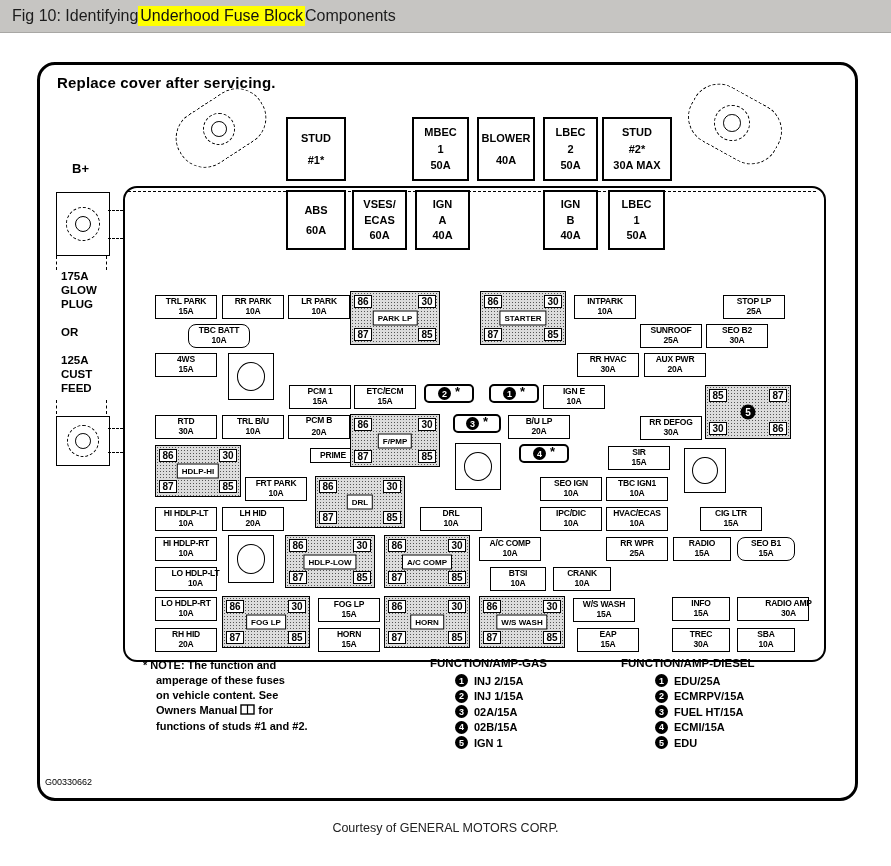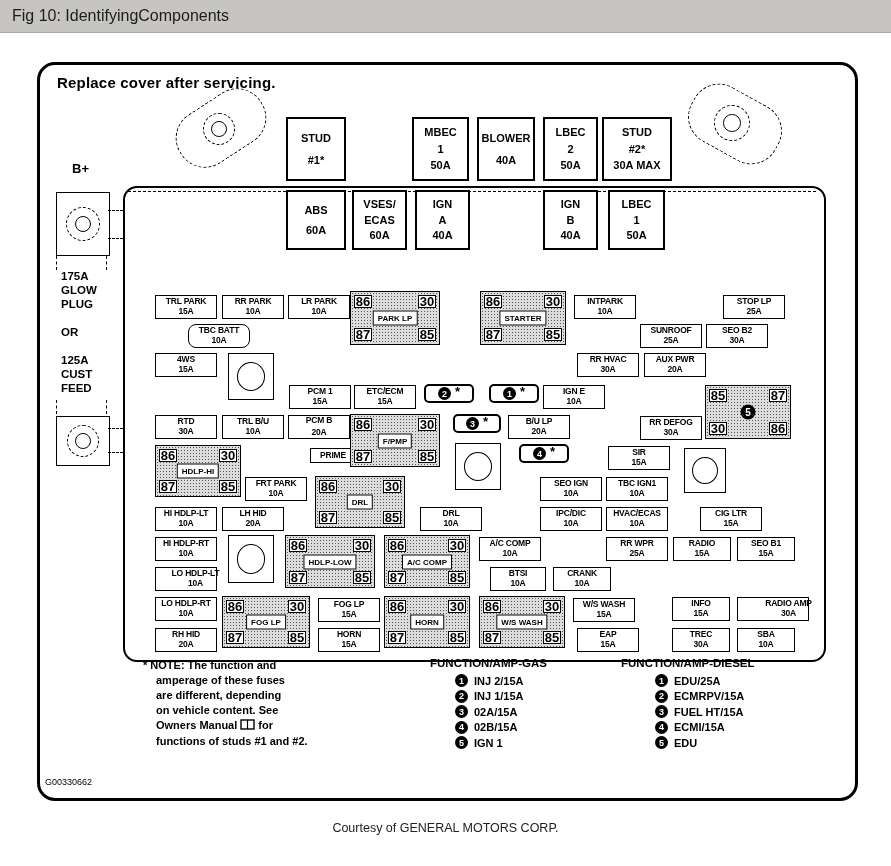--- a/index.html
+++ b/index.html
@@ -42,21 +42,21 @@
   #fuse-layer > div{position:absolute;}
   .bigfuse{border:2px solid #000;background:#fff;display:flex;flex-direction:column;
            align-items:center;justify-content:space-evenly;padding:3px 0;box-sizing:border-box;}
   .bf-line{font-size:11px;font-weight:bold;line-height:1.1;white-space:nowrap;}
   .fuse{border:1.5px solid #000;background:#fff;display:flex;flex-direction:column;
         align-items:center;justify-content:center;box-sizing:border-box;line-height:1.12;}
   .fuse-label,.fuse-amp{font-size:8.5px;font-weight:bold;white-space:nowrap;letter-spacing:-.2px;}
   .relay{border:1.5px solid #000;background-color:#dcdcdc;box-sizing:border-box;
          background-image:radial-gradient(#555 .7px,transparent .8px);background-size:3px 3px;}
   .pin{position:absolute;width:16px;height:11px;border:1px solid #000;background:#fff;
-       font-size:13px;font-weight:bold;display:flex;align-items:center;justify-content:center;}
+       font-size:10px;font-weight:bold;display:flex;align-items:center;justify-content:center;}
   .pin-tl{left:3px;top:3px;}.pin-tr{right:3px;top:3px;}.pin-bl{left:3px;bottom:3px;}.pin-br{right:3px;bottom:3px;}
   .relay-label{position:absolute;left:50%;top:50%;transform:translate(-50%,-50%);border:1px solid #000;
                background:#fff;font-size:8px;font-weight:bold;padding:2px 4px;white-space:nowrap;}
   .badge{display:flex;align-items:center;justify-content:center;flex:none;background:#000;color:#fff;
          border-radius:50%;width:13px;height:13px;font-size:9px;font-weight:bold;}
   .relay-badge{position:absolute;left:50%;top:50%;transform:translate(-50%,-50%);width:15px;height:15px;font-size:10px;}
   .socket{border:1.5px solid #000;background:#fff;display:flex;align-items:center;justify-content:center;box-sizing:border-box;}
   .socket-circle{width:60%;height:60%;border:1.5px solid #000;border-radius:50%;}
   .marker{border:2px solid #000;border-radius:5px;background:#fff;display:flex;align-items:center;
           justify-content:center;gap:4px;box-sizing:border-box;}
@@ -76,20 +76,21 @@
   .legend-diesel .legend-row{padding-left:34px;}
   .legend-text{font-size:11px;font-weight:bold;white-space:nowrap;}
   .gcode{position:absolute;left:45px;top:777px;font-size:9px;}
   .courtesy{position:absolute;left:0;top:821px;width:100%;text-align:center;font-size:12.5px;color:#222;}
 </style>
 </head>
 <body>
 
 <div class="titlebar">
   <span>Fig 10: Identifying </span>
+    <mark>Underhood Fuse Block</mark>
     <span> Components</span>
 </div>
 
 <div class="frame"></div>
 <div class="replace">Replace cover after servicing.</div>
 
 <div class="dash-h" style="left:128px;top:191px;width:688px;"></div>
 <div class="ear ear-left"></div>
 <div class="ring ring-earl">
     <div class="ring-inner"></div>
@@ -306,21 +307,21 @@
       <div class="fuse-amp">10A</div>
     </div>
     <div class="fuse" style="left: 606px; top: 537px; width: 62px; height: 24px;">
       <div class="fuse-label">RR WPR</div>
       <div class="fuse-amp">25A</div>
     </div>
     <div class="fuse" style="left: 673px; top: 537px; width: 58px; height: 24px;">
       <div class="fuse-label">RADIO</div>
       <div class="fuse-amp">15A</div>
     </div>
-    <div class="fuse" style="left: 737px; top: 537px; width: 58px; height: 24px;">
+    <div class="fuse" style="left: 737px; top: 537px; width: 58px; height: 24px; border-radius: 8px;">
       <div class="fuse-label">SEO B1</div>
       <div class="fuse-amp">15A</div>
     </div>
     <div class="fuse" style="left: 155px; top: 567px; width: 62px; height: 24px; padding-left: 19px;">
       <div class="fuse-label">LO HDLP-LT</div>
       <div class="fuse-amp">10A</div>
     </div>
     <div class="fuse" style="left: 490px; top: 567px; width: 56px; height: 24px;">
       <div class="fuse-label">BTSI</div>
       <div class="fuse-amp">10A</div>
@@ -473,21 +474,20 @@
     <div class="marker" style="left: 519px; top: 444px; width: 50px; height: 19px;">
       <div class="badge">4</div>
       <div class="star">*</div>
     </div>
   </div>
 
 <div class="note">
   <div>
       <div class="note-line">* NOTE:  The function and</div>
       <div class="note-line indent">amperage of these fuses</div>
-      <div class="note-line indent">are different, depending</div>
       <div class="note-line indent">on vehicle content.  See</div>
     </div>
   <div class="note-line indent">
     <span>Owners Manual</span><span class="book-icon"><svg width="15" height="11" viewBox="0 0 15 11">
           <rect x="1" y="1" width="13" height="9" fill="none" stroke="#000" stroke-width="1.4"></rect>
           <line x1="7.5" y1="1" x2="7.5" y2="10" stroke="#000" stroke-width="1.2"></line>
         </svg></span><span>for</span>
   </div>
   <div class="note-line indent">functions of studs #1 and #2.</div>
 </div>

